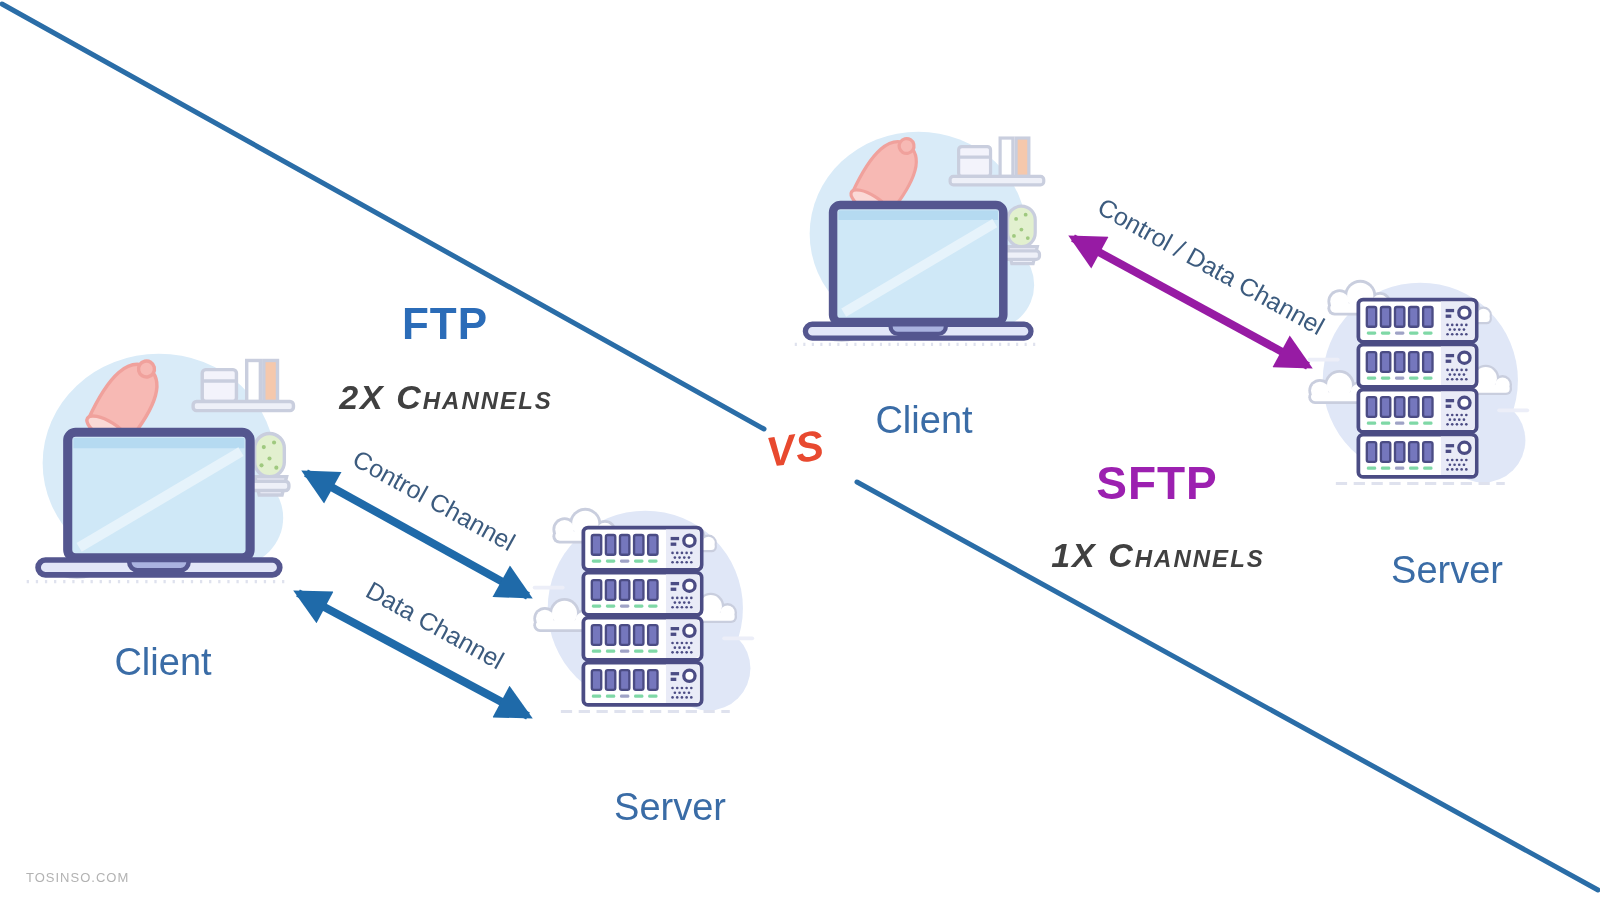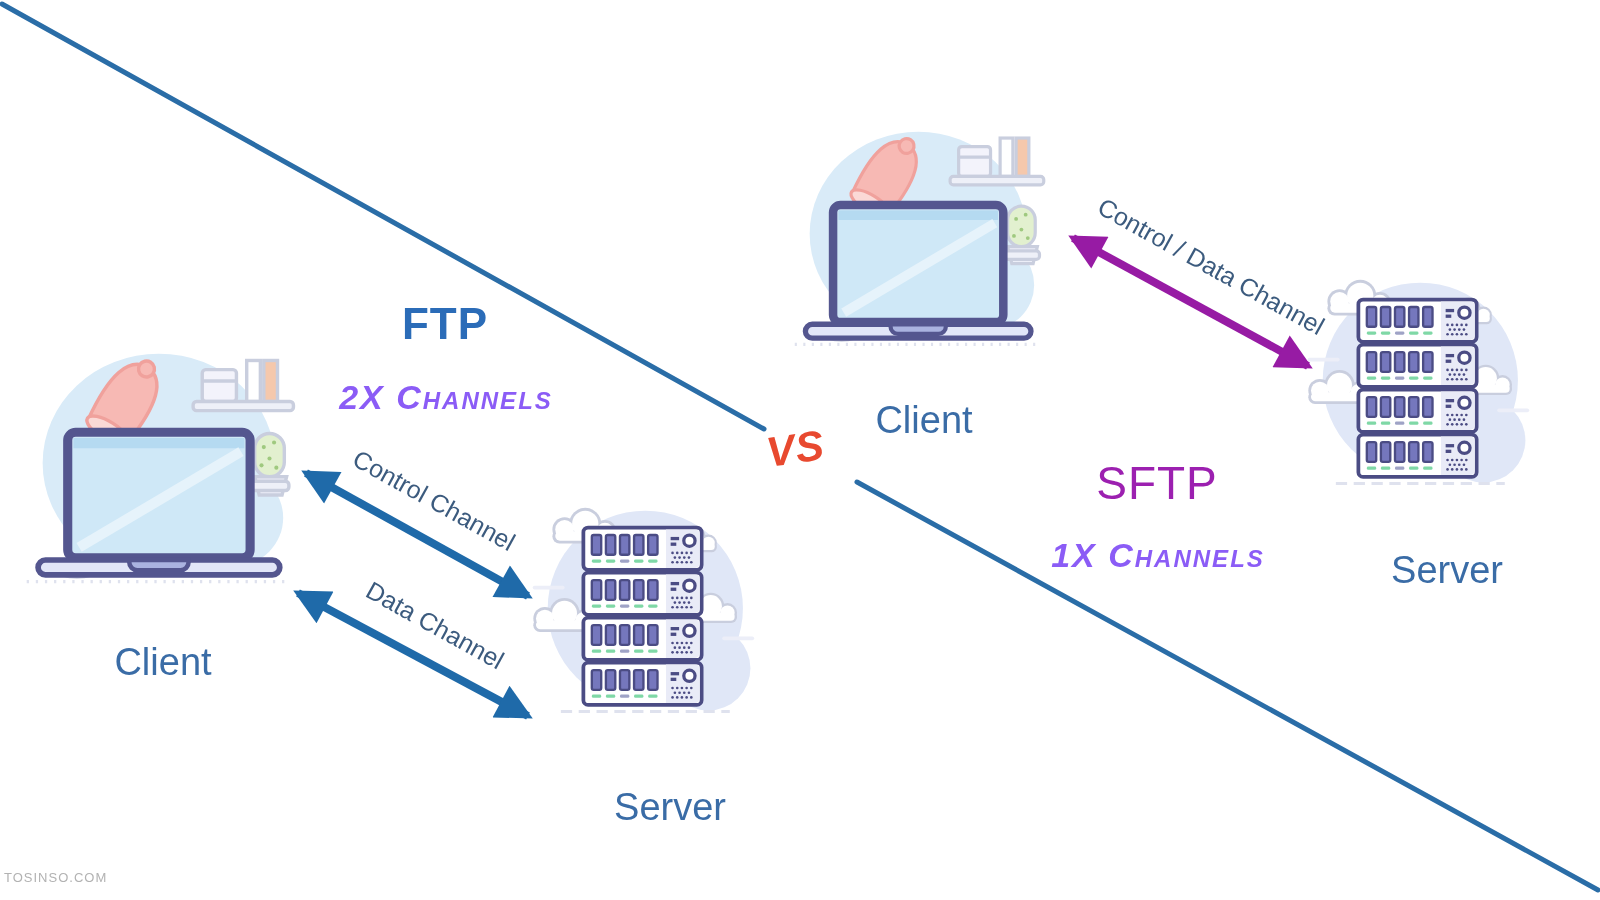--- a/index.html
+++ b/index.html
@@ -2,22 +2,22 @@
 <html><head>
 <meta charset="utf-8">
 <style>
   html,body{margin:0;padding:0;background:#fff;}
   .stage{position:relative;width:1600px;height:900px;background:#ffffff;overflow:hidden;
          font-family:"Liberation Sans", sans-serif;}
   .abs{position:absolute;}
   .lbl{position:absolute;text-align:center;white-space:nowrap;}
   .node-label{color:#3a6ca6;font-size:38px;font-weight:500;margin-top:33px;}
   .title-ftp{color:#2b6cb8;font-size:44px;font-weight:bold;letter-spacing:1px;}
-  .title-sftp{color:#9c20b0;font-size:46px;font-weight:normal;letter-spacing:1px;}
-  .note-green{color:#8b5cf6;font-size:34px;font-weight:bold;font-style:italic;
+  .title-sftp{color:#9c20b0;font-size:46px;font-weight:bold;letter-spacing:1px;}
+  .note-green{color:#404040;font-size:34px;font-weight:bold;font-style:italic;
               font-variant:small-caps;letter-spacing:2px;}
   .vs-label{color:#e8492f;font-size:42px;font-weight:bold;font-style:italic;
             transform:rotate(-8deg);letter-spacing:1px;}
   .arrow-label{color:#3c5b7e;font-size:25px;transform:rotate(29deg);}
   .watermark{color:#b2b2b2;font-size:13px;letter-spacing:1px;}
   svg{display:block;}
   .overlay{pointer-events:none;}
 </style>
 </head>
 <body>
@@ -185,15 +185,15 @@
   <div class="lbl arrow-label" style="left:332px;top:611px;width:206px">Data Channel</div>
 
   <div class="lbl vs-label" style="left:748px;top:425px;width:95px">VS</div>
 
   <div class="lbl title-sftp" style="left:1057px;top:456px;width:200px">SFTP</div>
   <div class="lbl note-green" style="left:1008px;top:536px;width:300px">1X Channels</div>
   <div class="lbl node-label" style="left:824px;top:366px;width:200px">Client</div>
   <div class="lbl node-label" style="left:1347px;top:516px;width:200px">Server</div>
   <div class="lbl arrow-label" style="left:1071px;top:252px;width:280px">Control / Data Channel</div>
 
-  <div class="lbl watermark" style="left:4px;top:870px;text-align:right">TOSINSO.COM</div>
+  <div class="lbl watermark" style="left:26px;top:870px;text-align:right">TOSINSO.COM</div>
 
 </div>
 
 </body></html>

